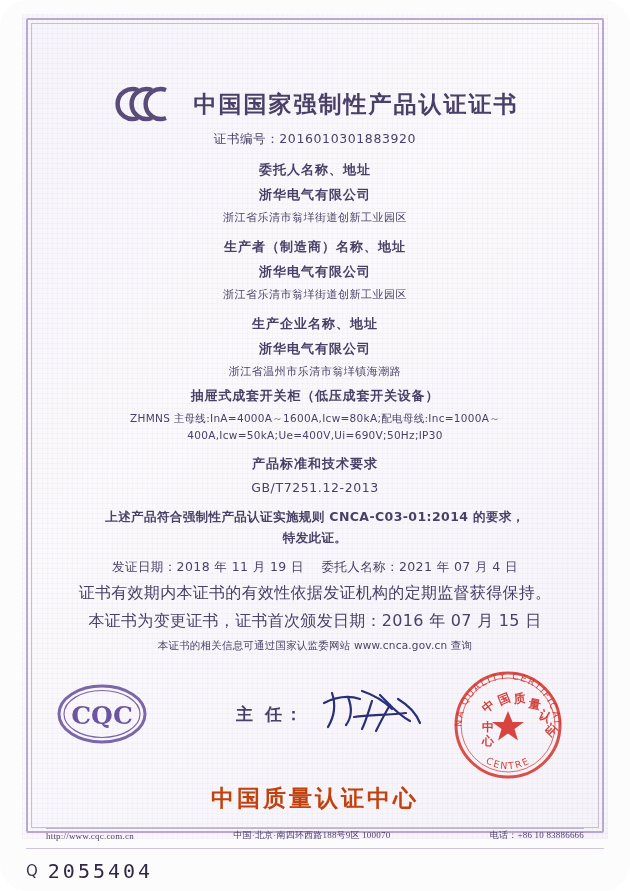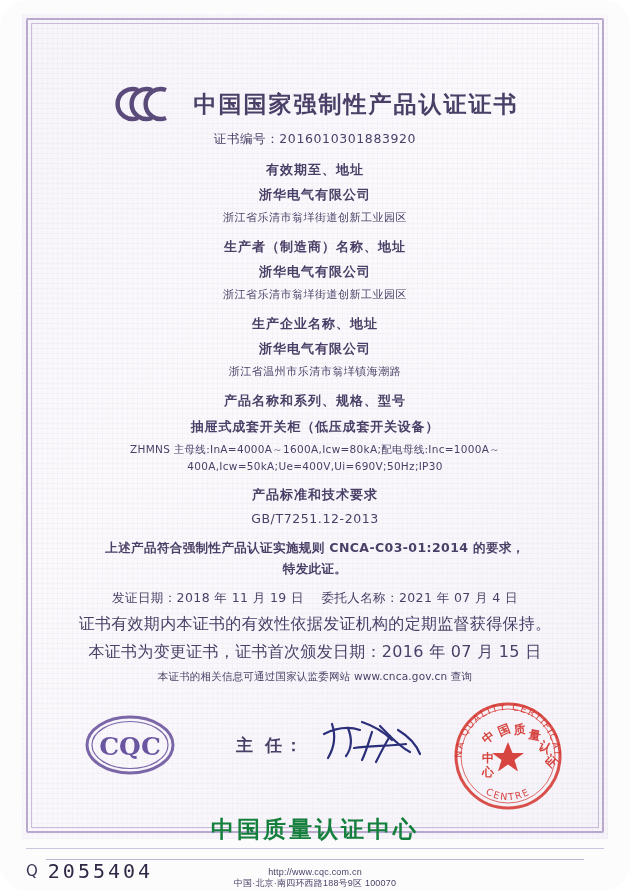--- a/index.html
+++ b/index.html
@@ -155,21 +155,21 @@
   }
 
   
   .sign-block {
     position: relative;
     height: 120px;
     margin-top: 8px;
   }
   .cqc-logo {
     position: absolute;
-    left: 44px;
+    left: 16px;
     top: 22px;
     width: 92px;
     height: 62px;
   }
   .director {
     position: absolute;
     left: 196px;
     top: 42px;
     font-family: "DejaVu Sans", sans-serif;
     font-size: 17px;
@@ -191,39 +191,37 @@
     width: 120px;
     height: 120px;
   }
 
   .org-name {
     text-align: center;
     margin-top: 2px;
     font-family: "DejaVu Sans", sans-serif;
     font-size: 23px;
     font-weight: bold;
-    color: #15803d;
+    color: #c2410c;
     letter-spacing: 3px;
   }
 
   .footer-rule {
     margin: 14px 6px 0 6px;
     border-top: 1px solid #bfb2d2;
   }
   .footer {
     display: flex;
     justify-content: space-between;
     align-items: center;
-    margin-top: 7px;
     padding: 0 6px;
-    font-family: Liberation Sans, sans-serif;
+    font-family: Liberation Serif, serif;
     font-size: 9px;
     color: #4a3f66;
     letter-spacing: 0.2px;
-    flex-direction: column;
   }
   .footer-center { flex: 1; text-align: center; }
 
   
   .serial-rule {
     position: absolute;
     left: 26px;
     right: 26px;
     bottom: 42px;
     border-top: 1px solid #cfc4de;
@@ -268,33 +266,32 @@
           </g>
         </svg>
       </div>
       <div class="cert-title">中国国家强制性产品认证证书</div>
     </div>
 
     <div class="row cert-no">
       <span>证书编号：</span><span>2016010301883920</span>
     </div>
 
-    <div class="row section-label">有效期至、地址</div>
+    <div class="row section-label">委托人名称、地址</div>
     <div class="row big-line">浙华电气有限公司</div>
     <div class="row small-line">浙江省乐清市翁垟街道创新工业园区</div>
 
     <div class="row section-label">生产者（制造商）名称、地址</div>
     <div class="row big-line">浙华电气有限公司</div>
     <div class="row small-line">浙江省乐清市翁垟街道创新工业园区</div>
 
     <div class="row section-label">生产企业名称、地址</div>
     <div class="row big-line">浙华电气有限公司</div>
     <div class="row small-line">浙江省温州市乐清市翁垟镇海潮路</div>
 
-    <div class="row section-label">产品名称和系列、规格、型号</div>
     <div class="row product-line">抽屉式成套开关柜（低压成套开关设备）</div>
     <div class="row spec-line">ZHMNS  主母线:InA=4000A～1600A,Icw=80kA;配电母线:Inc=1000A～</div>
     <div class="row spec-line2">400A,Icw=50kA;Ue=400V,Ui=690V;50Hz;IP30</div>
 
     <div class="row standard-label">产品标准和技术要求</div>
     <div class="row standard-value">GB/T7251.12-2013</div>
 
     <div class="row statement1">上述产品符合强制性产品认证实施规则 CNCA-C03-01:2014 的要求，</div>
     <div class="row statement2">特发此证。</div>
 

